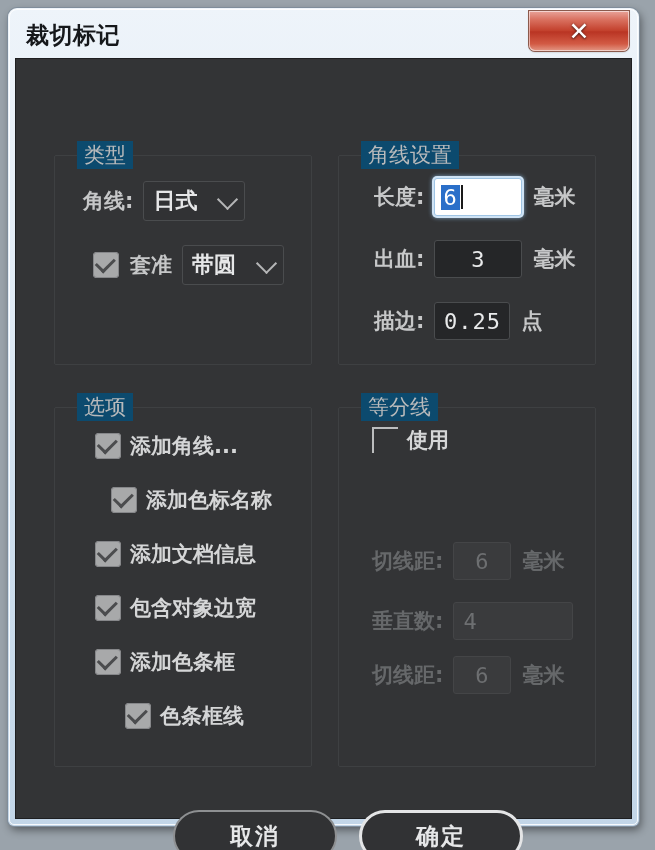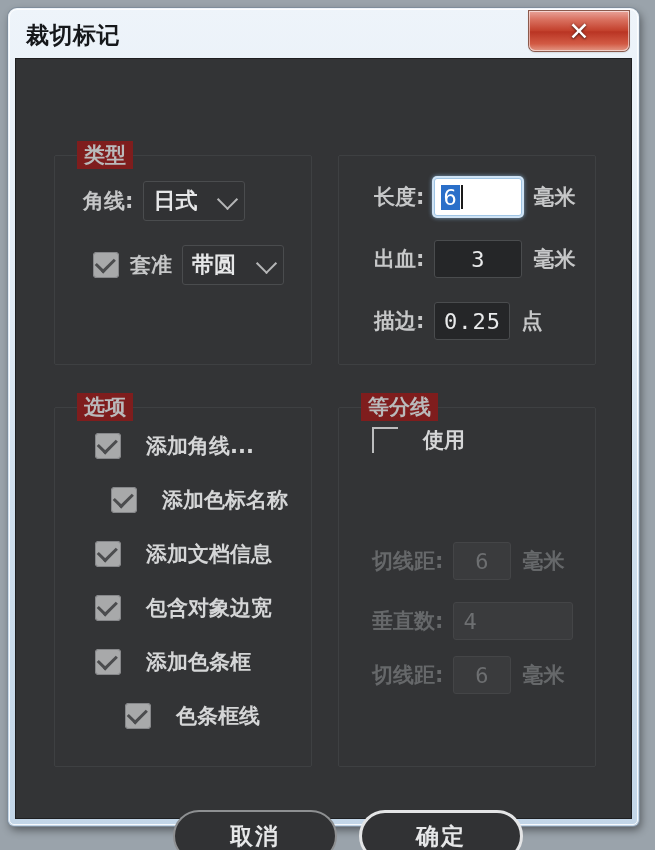--- a/index.html
+++ b/index.html
@@ -91,25 +91,25 @@
     position: absolute;
     border: 1px solid #3e4042;
     border-radius: 2px;
     box-sizing: border-box;
   }
   .group-title {
     position: absolute;
     top: -15px;
     left: 22px;
     padding: 0 7px;
-    background: #7f1d1d;
+    background: #0c4a6e;
     font-size: 21px;
     color: #b9babb;
     white-space: nowrap;
-    font-weight: bold;
+    font-weight: normal;
   }
   #group-type     { left: 38px;  top: 96px;  width: 258px; height: 210px; }
   #group-corner   { left: 322px; top: 96px;  width: 258px; height: 210px; }
   #group-options  { left: 38px;  top: 348px; width: 258px; height: 360px; }
   #group-divider  { left: 322px; top: 348px; width: 258px; height: 360px; }
 
   
   .row {
     position: absolute;
     display: flex;
@@ -227,21 +227,21 @@
     box-shadow: none;
     border-left: 2px solid #bcbdbe;
     border-top: 2px solid #bcbdbe;
     border-radius: 0;
     width: 24px;
     height: 24px;
   }
   .cblabel {
     font-size: 21px;
     color: #d5d6d7;
-    margin-left: 25px;
+    margin-left: 9px;
     font-weight: bold;
   }
 
   
   #group-divider .fld-label,
   #group-divider .unit {
     color: #66686a;
   }
   #group-divider .txtfield {
     background: #3a3b3d;
@@ -309,20 +309,21 @@
       <div class="row" style="left:28px; top:25px;">
         <span class="fld-label">角线:</span>
         <div class="dropdown" style="width:102px; margin-left:10px;">
           <span class="dd-value">日式</span>
           <span class="dd-arrow"></span>
         </div>
       </div>
     </div>
 
     <div class="group" id="group-corner">
+      <div class="group-title">角线设置</div>
 
       <div class="row" style="left:35px; top:22px;">
         <span class="fld-label">长度:</span>
         <div class="txtfield focused" style="width:88px; margin-left:10px;">
           <span class="val">6</span>
             <span class="caret"></span>
         </div>
         <span class="unit">毫米</span>
       </div>
 

